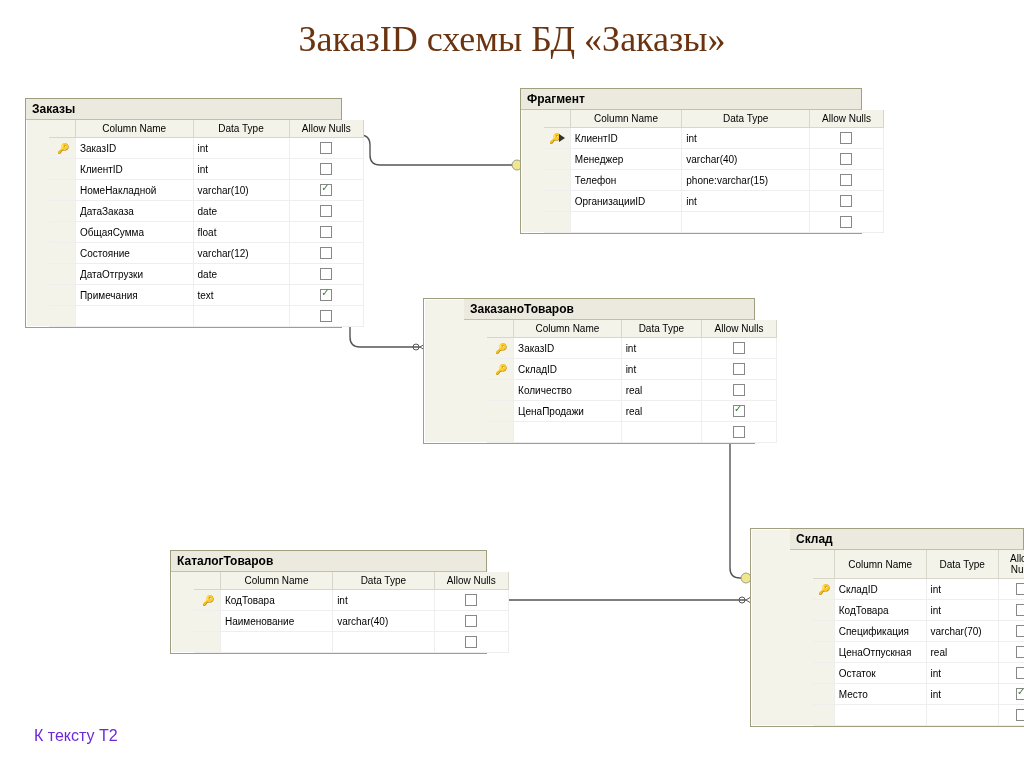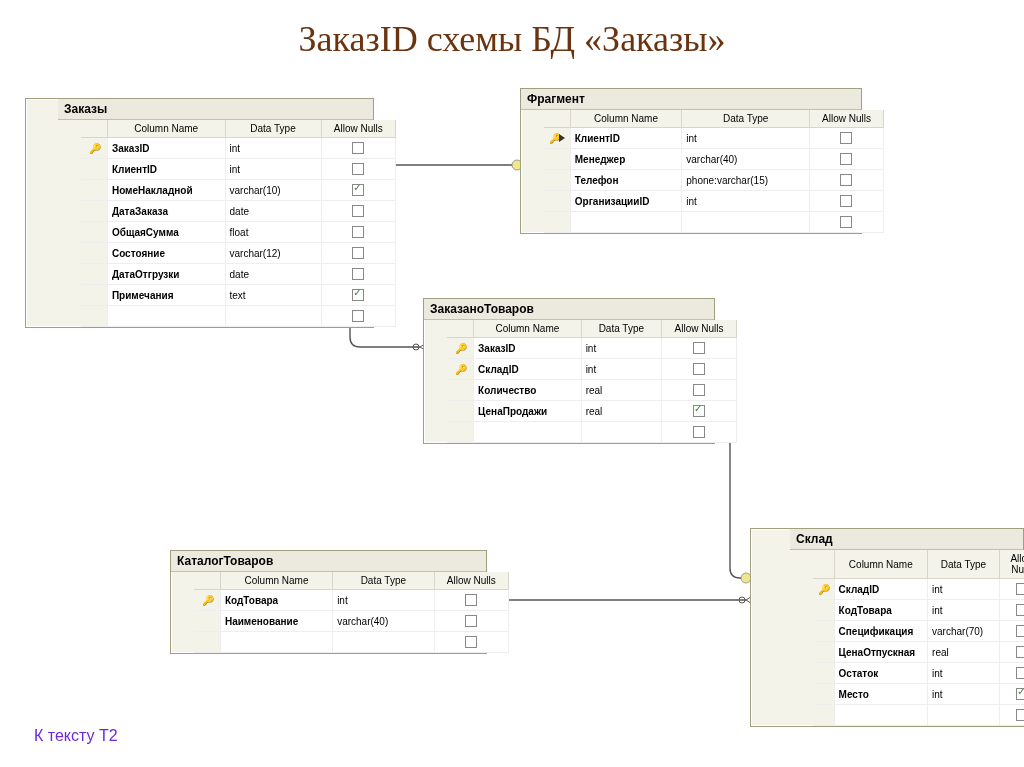--- a/index.html
+++ b/index.html
@@ -61,21 +61,21 @@
     padding: 3px 4px;
     border-right: 1px solid #eee;
     border-bottom: 1px solid #eee;
     height: 14px;
   }
   .tbl td.keycell {
     width: 16px;
     text-align: center;
     background: #f4f3e9;
   }
-  .tbl td.cname { width: var(--cname-w, 90px); font-weight: bold; }
+  .tbl td.cname { width: var(--cname-w, 90px); }
   .tbl td.dtype { width: var(--dtype-w, 80px); }
   .tbl td.anull { width: var(--anull-w, 50px); text-align: center; }
   .key-icon {
     display: inline-block;
     width: 10px; height: 10px;
     color: #c9a63b;
     font-size: 10px;
     line-height: 10px;
   }
   .chk {
@@ -152,21 +152,21 @@
       </g>
 
     <path d="M 746 530 L 460 530" stroke="#555" fill="none" stroke-width="1.4"></path>
     <circle cx="460" cy="530" r="5" class="endpoint-key"></circle>
     <g transform="translate(746,530)">
         <path d="M0 0 L8 -5 M0 0 L8 5 M8 -5 L8 5" stroke="#555" fill="none"></path>
         <circle cx="-4" cy="0" r="3" fill="none" stroke="#555"></circle>
       </g>
   </svg>
 
-  <div class="tbl" id="tbl-orders" style="left:25px; top:28px;padding-left:32px; --cname-w:100px; --dtype-w:80px; --anull-w:60px;">
+  <div class="tbl" id="tbl-orders" style="left:25px; top:28px; --cname-w:100px; --dtype-w:80px; --anull-w:60px;">
     <div class="title">
         <span>Заказы</span>
         <span class="spacer"></span>
       </div>
     <table>
       <thead>
           <tr>
         <th style="width:16px"></th>
         <th>Column Name</th>
         <th>Data Type</th>
@@ -274,21 +274,21 @@
           <tr>
             <td class="keycell"></td>
             <td class="cname"></td>
             <td class="dtype"></td>
             <td class="anull"><span class="chk"></span></td>
           </tr>
         </tbody>
     </table>
   </div>
 
-  <div class="tbl" id="tbl-ordered" style="left:423px; top:228px; --cname-w:90px; --dtype-w:65px; --anull-w:60px;">
+  <div class="tbl" id="tbl-ordered" style="left:423px; top:228px;padding-left:40px; --cname-w:90px; --dtype-w:65px; --anull-w:60px;">
     <div class="title">
         <span>ЗаказаноТоваров</span>
         <span class="spacer"></span>
       </div>
     <table>
       <thead>
           <tr>
         <th style="width:16px"></th>
         <th>Column Name</th>
         <th>Data Type</th>

